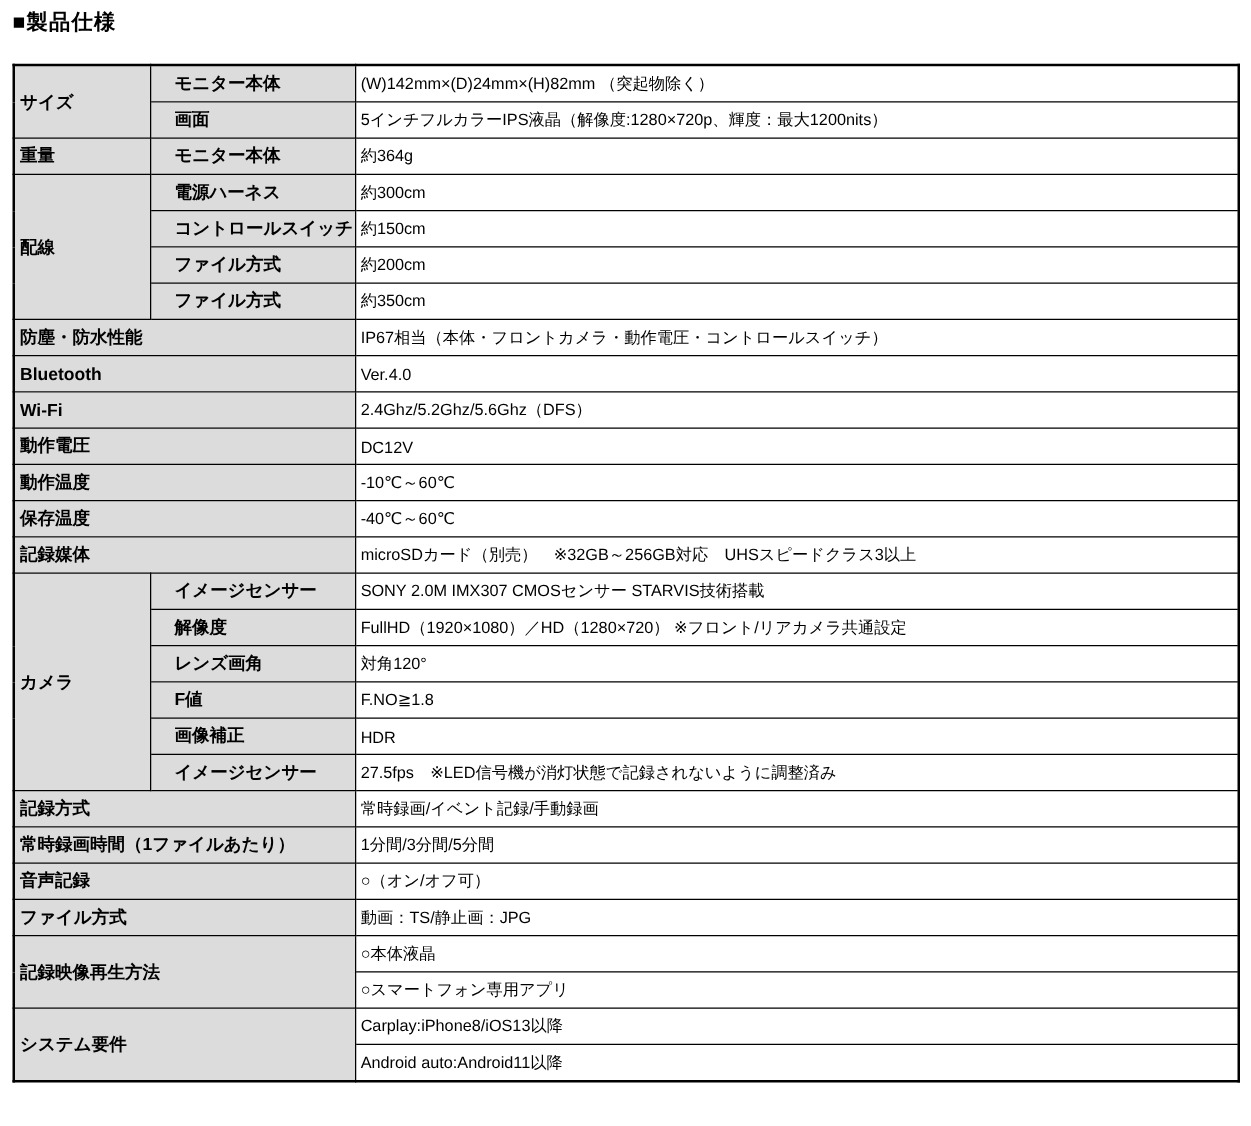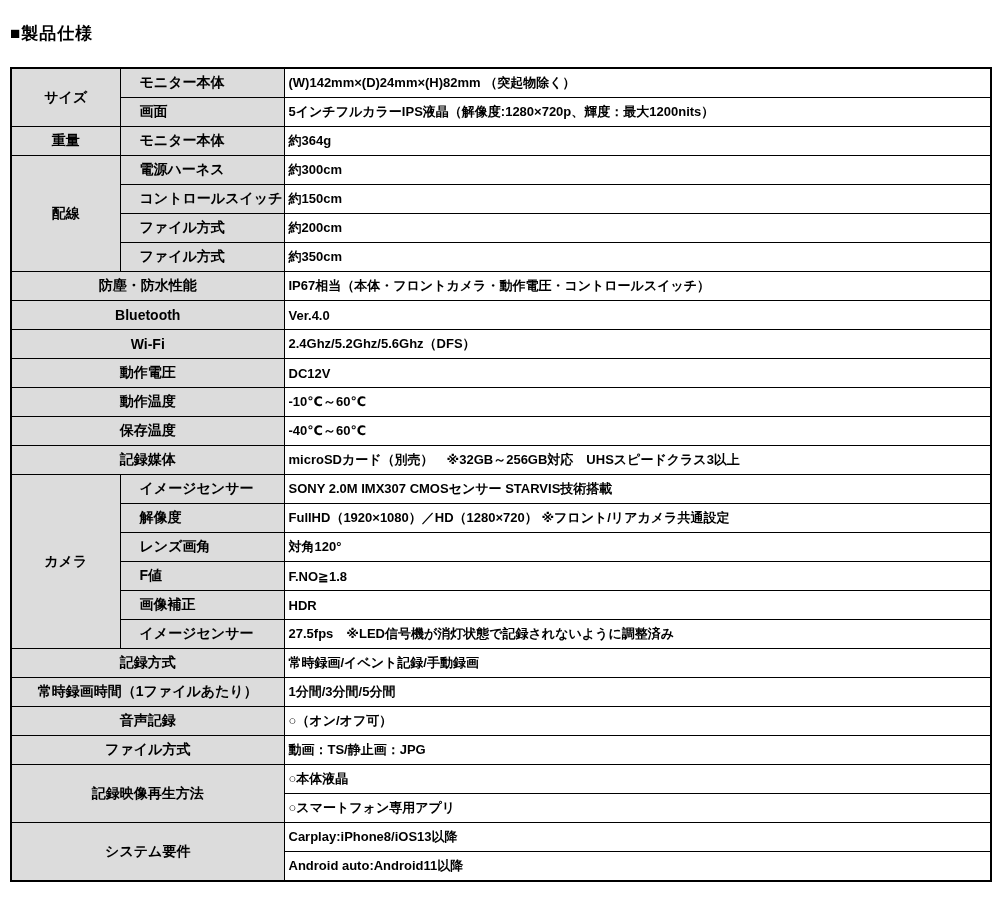--- a/index.html
+++ b/index.html
@@ -16,46 +16,45 @@
     height: 901px;
     box-sizing: border-box;
     padding: 8px 10px 0 10px;
     overflow: hidden;
   }
   .title {
     font-size: 17px;
     font-weight: bold;
     letter-spacing: 1px;
     line-height: 20px;
-    margin: 16px 0 0 0;
+    margin: 0 0 0 0;
   }
   table.spec {
     border-collapse: collapse;
     table-layout: fixed;
     width: 980px;
     margin-top: 23px;
     border: 2px solid #000000;
   }
   col.c1 { width: 109px; }
   col.c2 { width: 164px; }
   col.c3 { width: 707px; }
   td {
     border: 1px solid #000000;
     height: 28px;
     padding: 0 4px;
     overflow: hidden;
     white-space: nowrap;
     vertical-align: middle;
-    font-weight: bold;
   }
   td.g {
     background: #dcdcdc;
     font-weight: bold;
     font-size: 14px;
-    text-align: center;
+    text-align: left;
   }
   td.s {
     background: #dcdcdc;
     font-weight: bold;
     font-size: 14px;
     text-align: left;
     padding-left: 19px;
   }
   td.v {
     background: #ffffff;

